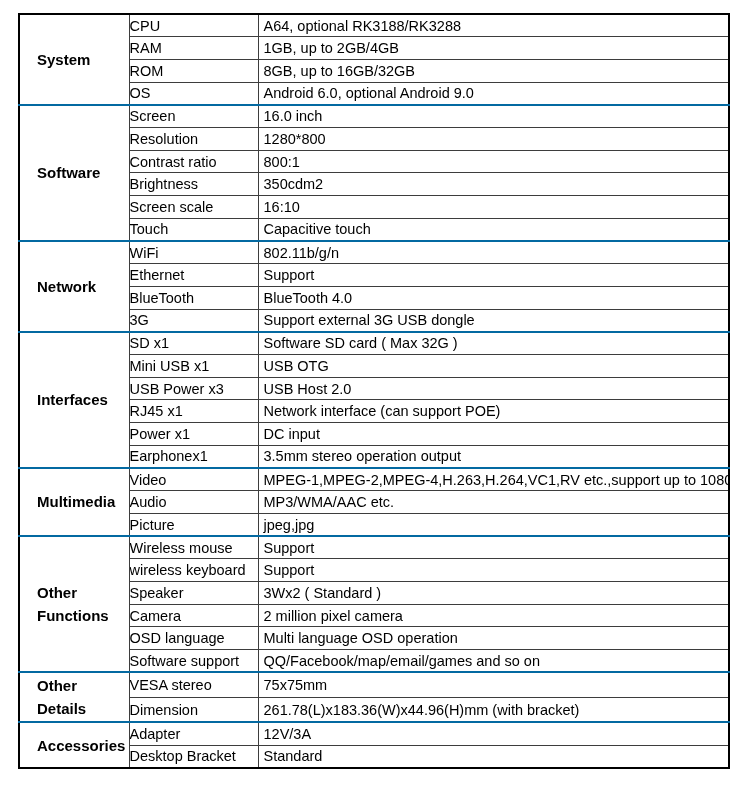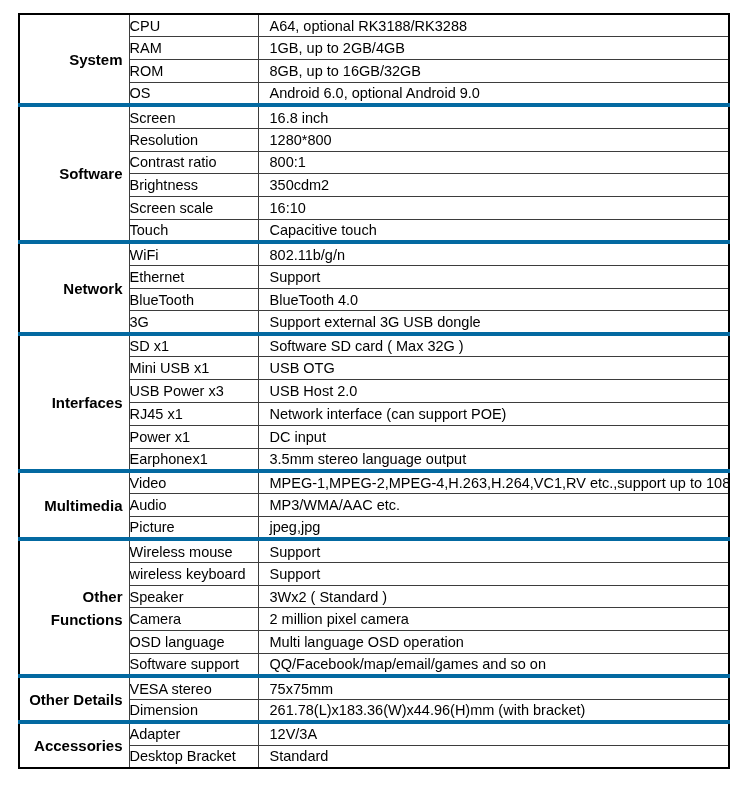--- a/index.html
+++ b/index.html
@@ -30,30 +30,30 @@
   col.c-val { width: 471px; }
   td {
     border: 1px solid #3d3d3d;
     height: 22px;
     font-size: 14.5px;
     vertical-align: middle;
     white-space: nowrap;
     overflow: hidden;
   }
   td.cat {
-    text-align: right;
+    text-align: left;
     font-weight: bold;
     font-size: 15px;
     white-space: normal;
     line-height: 1.55;
-    padding: 0 6px;
+    padding: 0 17px;
   }
   td.key { }
-  td.val { padding-left: 11px; }
-  tr.section-start td { border-top: 4px solid #0369a1; }
+  td.val { padding-left: 5px; }
+  tr.section-start td { border-top: 2px solid #0369a1; }
 </style>
 </head>
 <body>
 
 <div class="spec-table-wrap">
   <table class="spec-table">
     <colgroup>
       <col class="c-cat">
       <col class="c-key">
       <col class="c-val">
@@ -72,21 +72,21 @@
           <td class="key">ROM</td>
           <td class="val">8GB, up to 16GB/32GB</td>
         </tr>
         <tr>
           <td class="key">OS</td>
           <td class="val">Android 6.0, optional Android 9.0</td>
         </tr>
         <tr class="section-start">
           <td class="cat" rowspan="6">Software</td>
           <td class="key">Screen</td>
-          <td class="val">16.8 inch</td>
+          <td class="val">16.0 inch</td>
         </tr>
         <tr>
           <td class="key">Resolution</td>
           <td class="val">1280*800</td>
         </tr>
         <tr>
           <td class="key">Contrast ratio</td>
           <td class="val">800:1</td>
         </tr>
         <tr>
@@ -134,21 +134,21 @@
         <tr>
           <td class="key">RJ45 x1</td>
           <td class="val">Network interface (can support POE)</td>
         </tr>
         <tr>
           <td class="key">Power x1</td>
           <td class="val">DC input</td>
         </tr>
         <tr>
           <td class="key">Earphonex1</td>
-          <td class="val">3.5mm stereo language output</td>
+          <td class="val">3.5mm stereo operation output</td>
         </tr>
         <tr class="section-start">
           <td class="cat" rowspan="3">Multimedia</td>
           <td class="key">Video</td>
           <td class="val">MPEG-1,MPEG-2,MPEG-4,H.263,H.264,VC1,RV etc.,support up to 1080p</td>
         </tr>
         <tr>
           <td class="key">Audio</td>
           <td class="val">MP3/WMA/AAC etc.</td>
         </tr>

